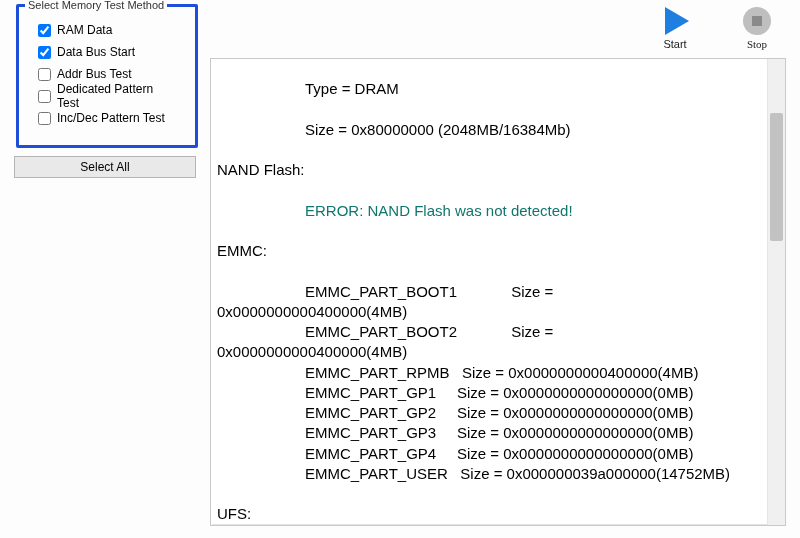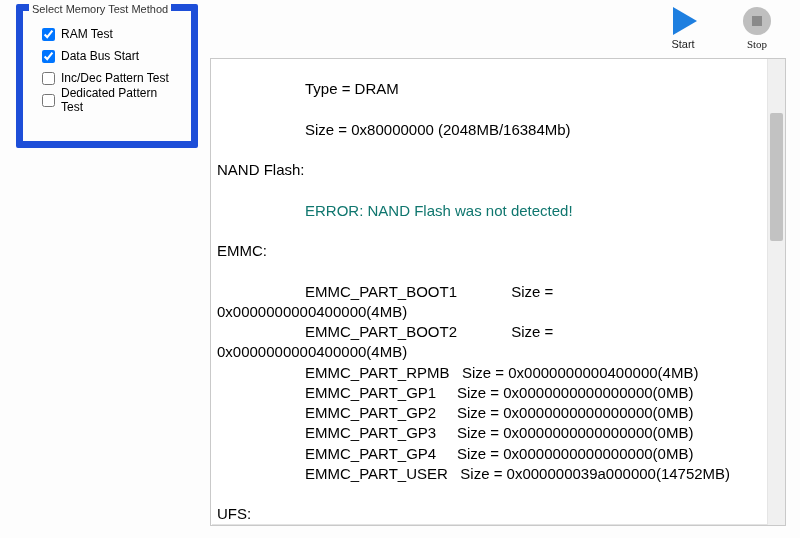--- a/index.html
+++ b/index.html
@@ -19,21 +19,21 @@
     height: 538px;
     box-sizing: border-box;
   }
   
   .groupbox {
     position: absolute;
     left: 14px;
     top: 4px;
     width: 182px;
     height: 144px;
-    border: 7px solid #1d4ed8;
+    border: 3px solid #1d4ed8;
     border-radius: 2px;
     box-sizing: border-box;
   }
   .groupbox-title {
     position: absolute;
     top: -8px;
     left: 6px;
     background: #fdfdfd;
     padding: 0 3px;
     font-size: 11px;
@@ -84,21 +84,21 @@
     height: 34px;
     margin: 0 auto 0 auto;
     display: flex;
     align-items: center;
     justify-content: center;
   }
   .toolbtn .label {
     margin-top: 0px;
     color: #222;
   }
-  .btn-start { right: 92px; }
+  .btn-start { right: 100px; }
   .btn-stop  { right: 18px; font-family: Liberation Serif, serif; }
   .icon-stop-circle {
     width: 28px;
     height: 28px;
     border-radius: 50%;
     background: #bfbfbf;
     position: relative;
   }
   .icon-stop-circle::after {
     content: "";
@@ -151,37 +151,42 @@
 </head>
 <body>
 
 <div class="app">
 
   <fieldset class="groupbox">
     <span class="groupbox-title">Select Memory Test Method</span>
     <div class="checklist" id="checklist">
         <div class="check-row">
           <input type="checkbox" checked="" style="">
-          <label>RAM Test</label>
+          <label>RAM Data</label>
         </div>
         <div class="check-row">
           <input type="checkbox" checked="" style="">
           <label>Data Bus Start</label>
         </div>
         <div class="check-row">
           <input type="checkbox" style="">
-          <label>Inc/Dec Pattern Test</label>
+          <label>Addr Bus Test</label>
         </div>
         <div class="check-row">
           <input type="checkbox" style="">
           <label>Dedicated Pattern Test</label>
         </div>
+        <div class="check-row">
+          <input type="checkbox" style="">
+          <label>Inc/Dec Pattern Test</label>
+        </div>
       </div>
   </fieldset>
 
+  <button class="select-all-btn">Select All</button>
 
   <div class="toolbtn btn-start">
     <div class="icon">
       <svg width="32" height="32" viewBox="0 0 32 32">
         <polygon points="6,2 30,16 6,30" fill="#1e7fe0"></polygon>
       </svg>
     </div>
     <div class="label">Start</div>
   </div>
 

